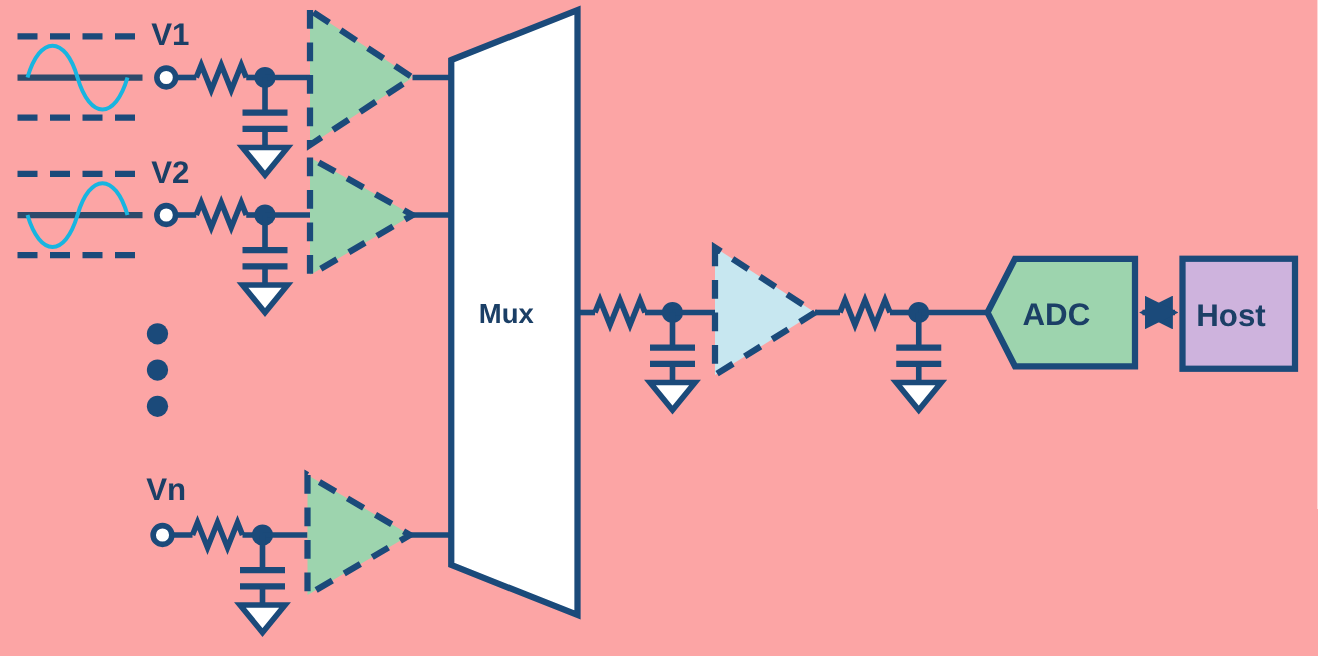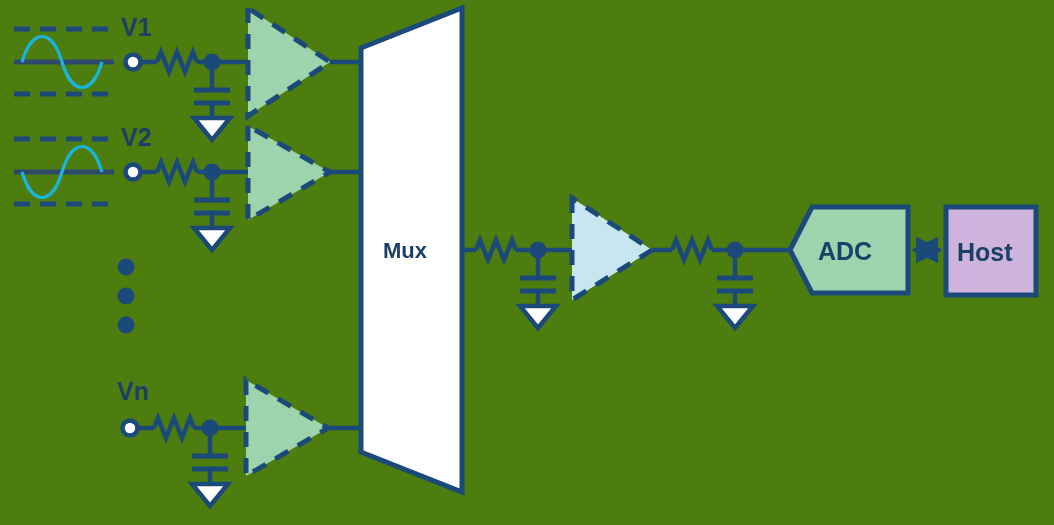--- a/index.html
+++ b/index.html
@@ -11,21 +11,21 @@
   body {
     width: 1054px;
     height: 525px;
     overflow: hidden;
     font-family: "Liberation Sans", sans-serif;
   }
   #diagram-root {
     position: relative;
     width: 1054px;
     height: 525px;
-    background: #4d7c0f;
+    background: #fca5a5;
   }
   svg#schematic {
     display: block;
     width: 1054px;
     height: 525px;
   }
   .label-text {
     font-family: "Liberation Sans", sans-serif;
     font-weight: bold;
     fill: #1b3f66;

